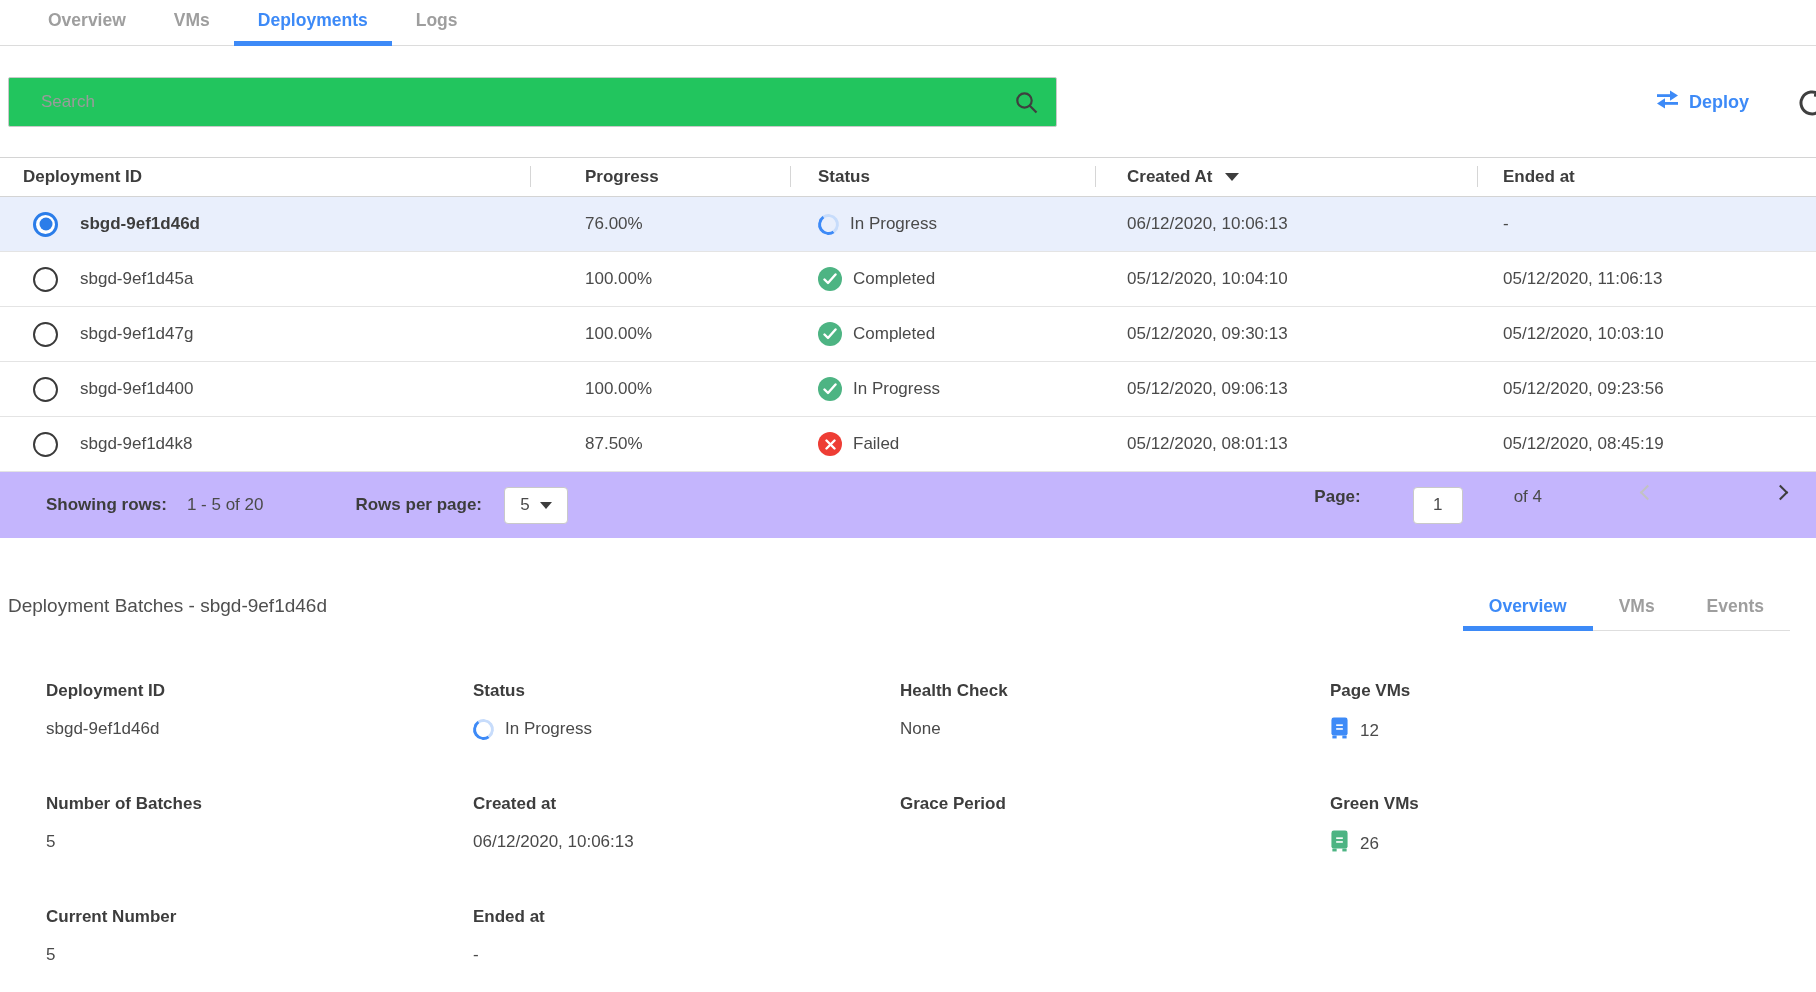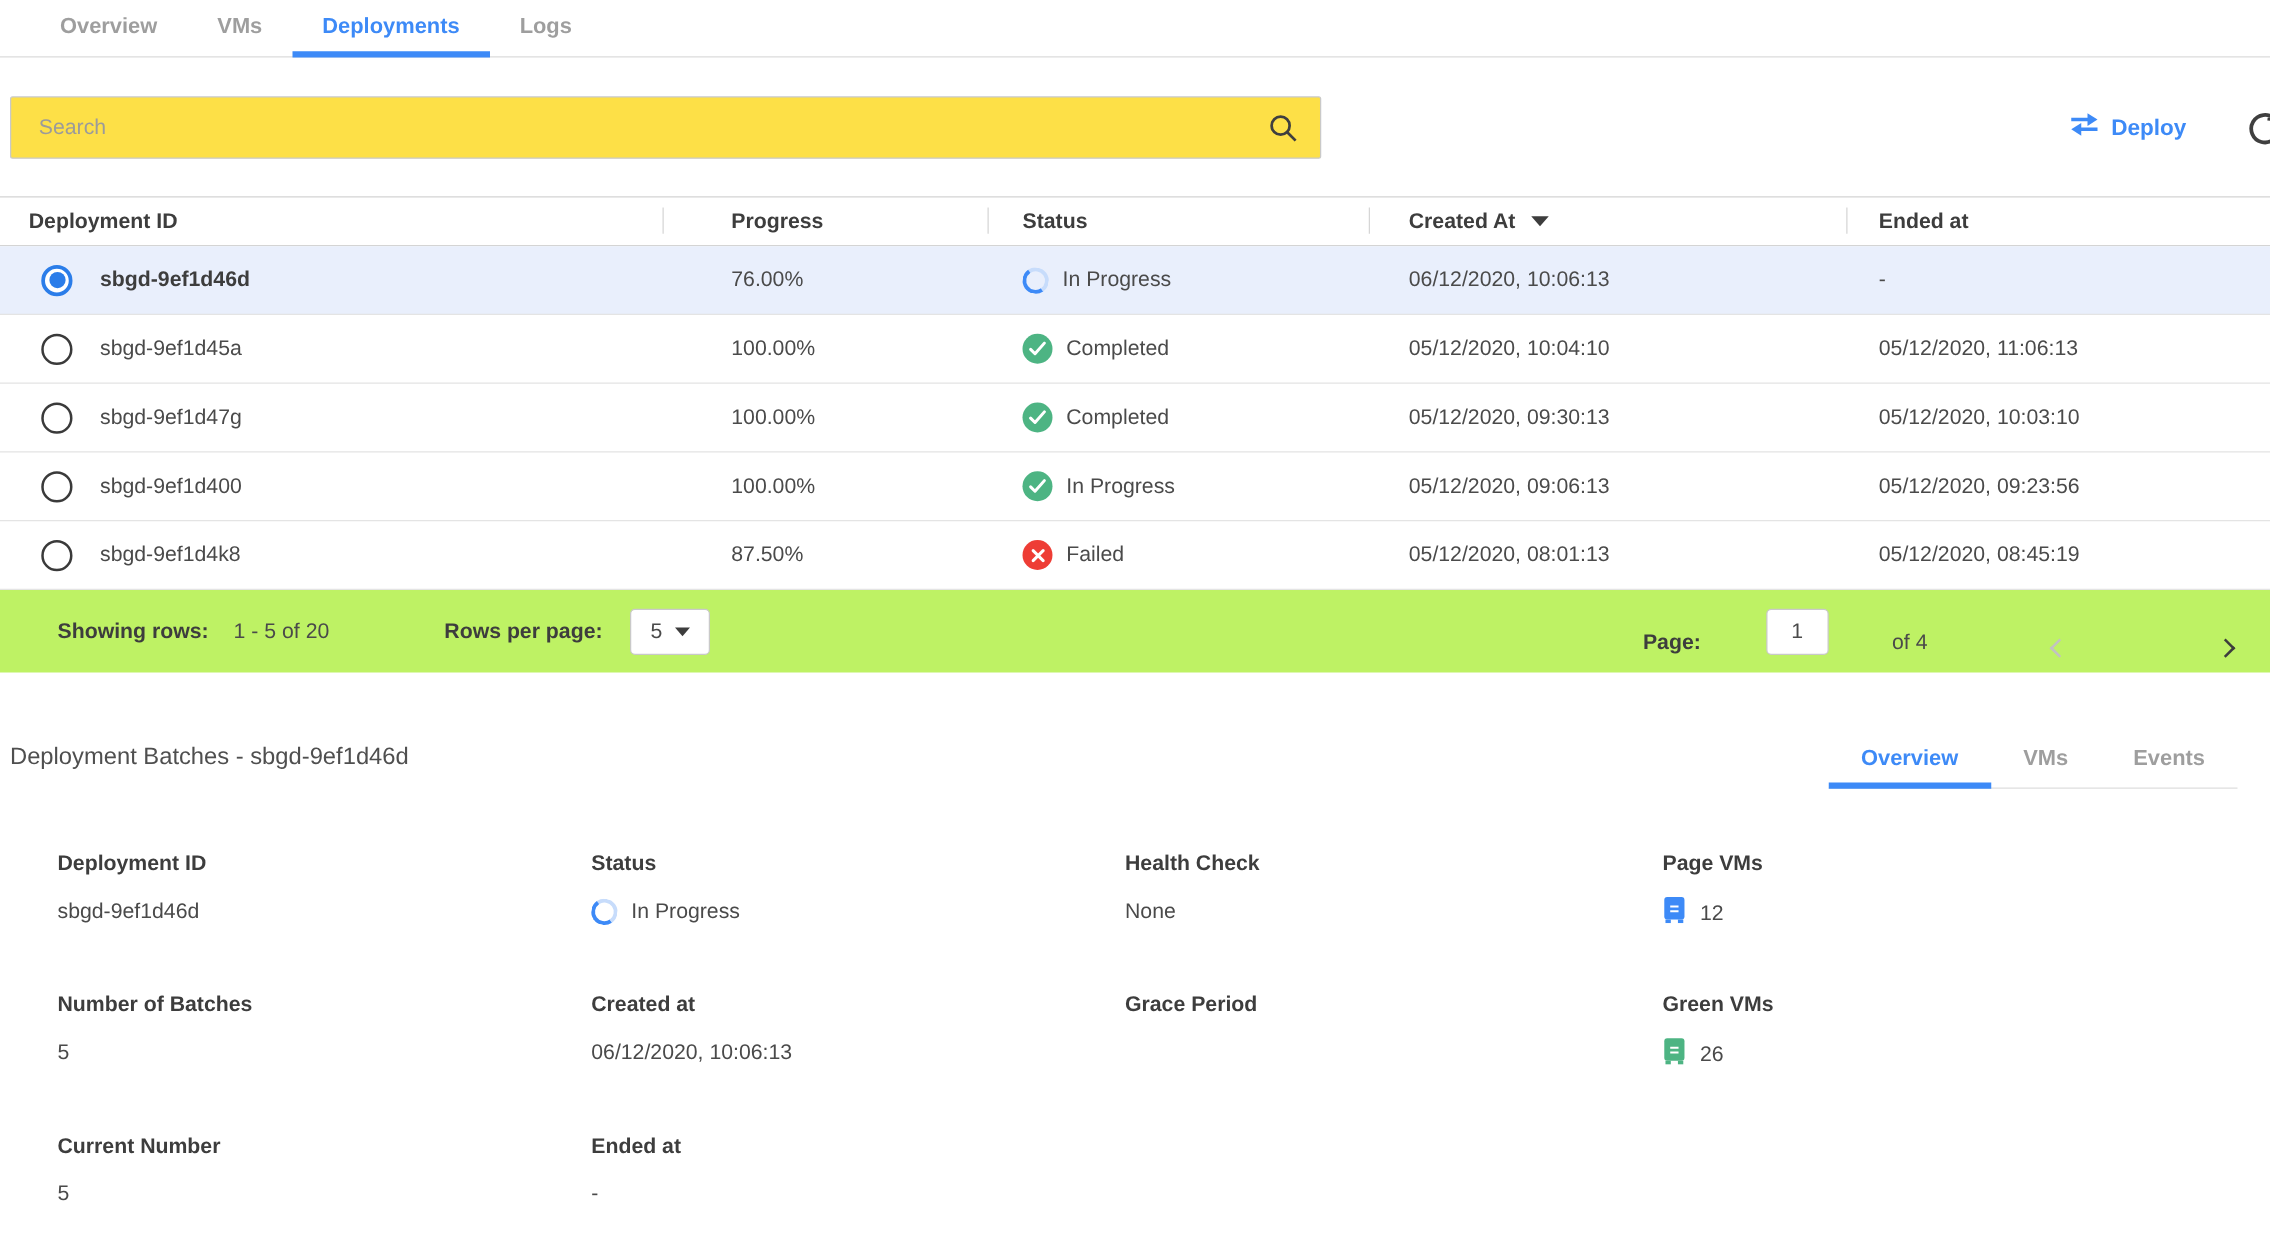--- a/index.html
+++ b/index.html
@@ -9,21 +9,21 @@
   
   .tabbar { display:flex; align-items:flex-end; height:46px; border-bottom:1px solid #dcdcdc; padding-left:24px; }
   .tab { position:relative; padding:10px 24px 14px; font-size:17.5px; font-weight:bold; color:#9e9e9e; cursor:pointer; }
   .tab.active { color:#3d8af7; }
   .tab.active::after { content:""; position:absolute; left:0; right:0; bottom:-1px; height:5px; background:#3d8af7; }
 
   
   .toolbar { position:relative; margin-top:31px; height:50px; display:flex; align-items:center; }
   .search-wrap { position:relative; margin-left:8px; width:1049px; height:50px; }
   .search-wrap input { width:100%; height:100%; border:1px solid #c9c9c9; border-radius:2px;
-      font-size:17px; padding:0 52px 0 22px; color:#4a4a4a; font-family:inherit; background:#fde047; }
+      font-size:17px; padding:0 52px 0 32px; color:#4a4a4a; font-family:inherit; background:#22c55e; }
   .search-wrap input::placeholder { color:#9b9b9b; }
   .search-ic { position:absolute; right:18px; top:13px; }
   .deploy-btn { position:absolute; left:1655px; top:0; height:50px; display:flex; align-items:center; gap:9px;
       color:#3d8af7; font-size:18px; font-weight:bold; cursor:pointer; background:none; border:none; font-family:inherit; }
   .refresh-btn { position:absolute; right:-12px; top:10px; width:32px; height:32px; background:none; border:none; cursor:pointer; }
 
   
   .table { margin-top:30px; border-top:1px solid #d4d4d4; }
   .thead, .trow { display:grid; grid-template-columns:530px 260px 305px 382px 1fr; align-items:center; }
   .thead { height:39px; border-bottom:1px solid #d4d4d4; font-weight:bold; font-size:17px; color:#3d3d3d; }
@@ -51,28 +51,28 @@
   .radio.checked::after { content:""; position:absolute; left:50%; top:50%; width:13px; height:13px;
       transform:translate(-50%,-50%); border-radius:50%; background:#2b7de9; }
 
   .status-ic { width:24px; height:24px; border-radius:50%; flex:none; display:flex; align-items:center; justify-content:center; }
   .status-ic.check { background:#4db483; }
   .status-ic.failed { background:#ee3d35; }
   .spinner { width:21px; height:21px; flex:none; border-radius:50%; border:3px solid #c7dcfb;
       border-left-color:#3d8af7; border-bottom-color:#3d8af7; transform:rotate(10deg); }
 
   
-  .tfoot { height:66px; background:#bef264; display:flex; align-items:center; font-size:17px; padding:0 30px 0 46px; }
+  .tfoot { height:66px; background:#c4b5fd; display:flex; align-items:center; font-size:17px; padding:0 30px 0 46px; }
   .tfoot .blabel { font-weight:bold; color:#3d3d3d; }
   .showing-value { margin-left:20px; color:#4a4a4a; }
   .rpp-label { margin-left:92px; }
   .rpp-select { margin-left:22px; width:64px; height:37px; background:#fff; border:1px solid #c9c9c9; border-radius:4px;
       display:flex; align-items:center; justify-content:center; gap:10px; cursor:pointer; }
   .mini-arrow { width:0; height:0; border-left:6px solid transparent; border-right:6px solid transparent; border-top:7px solid #3d3d3d; }
-  .page-group { margin-left:auto; display:flex; align-items:flex-end;gap:36px; }
+  .page-group { margin-left:auto; display:flex; align-items:flex-start;gap:36px; }
   .page-input { margin-left:16px; width:50px; height:37px; border:1px solid #c9c9c9; border-radius:4px;
       text-align:center; font-size:17px; color:#4a4a4a; font-family:inherit; background:#fff; }
   .page-total { margin-left:15px; }
   .chev { width:11px; height:11px; border-left:2.5px solid; border-bottom:2.5px solid; display:inline-block; }
   .chev-prev { margin-left:64px; transform:rotate(45deg); color:#c2c2c2; border-color:#c2c2c2; }
   .chev-next { margin-left:86px; transform:rotate(-135deg); color:#3d3d3d; border-color:#3d3d3d; cursor:pointer; }
 
   
   .details-header { margin-top:50px; display:flex; align-items:flex-end; justify-content:space-between; padding:0 26px 0 8px; }
   .details-title { font-size:19px; color:#4f4f4f; padding-bottom:14px; }

